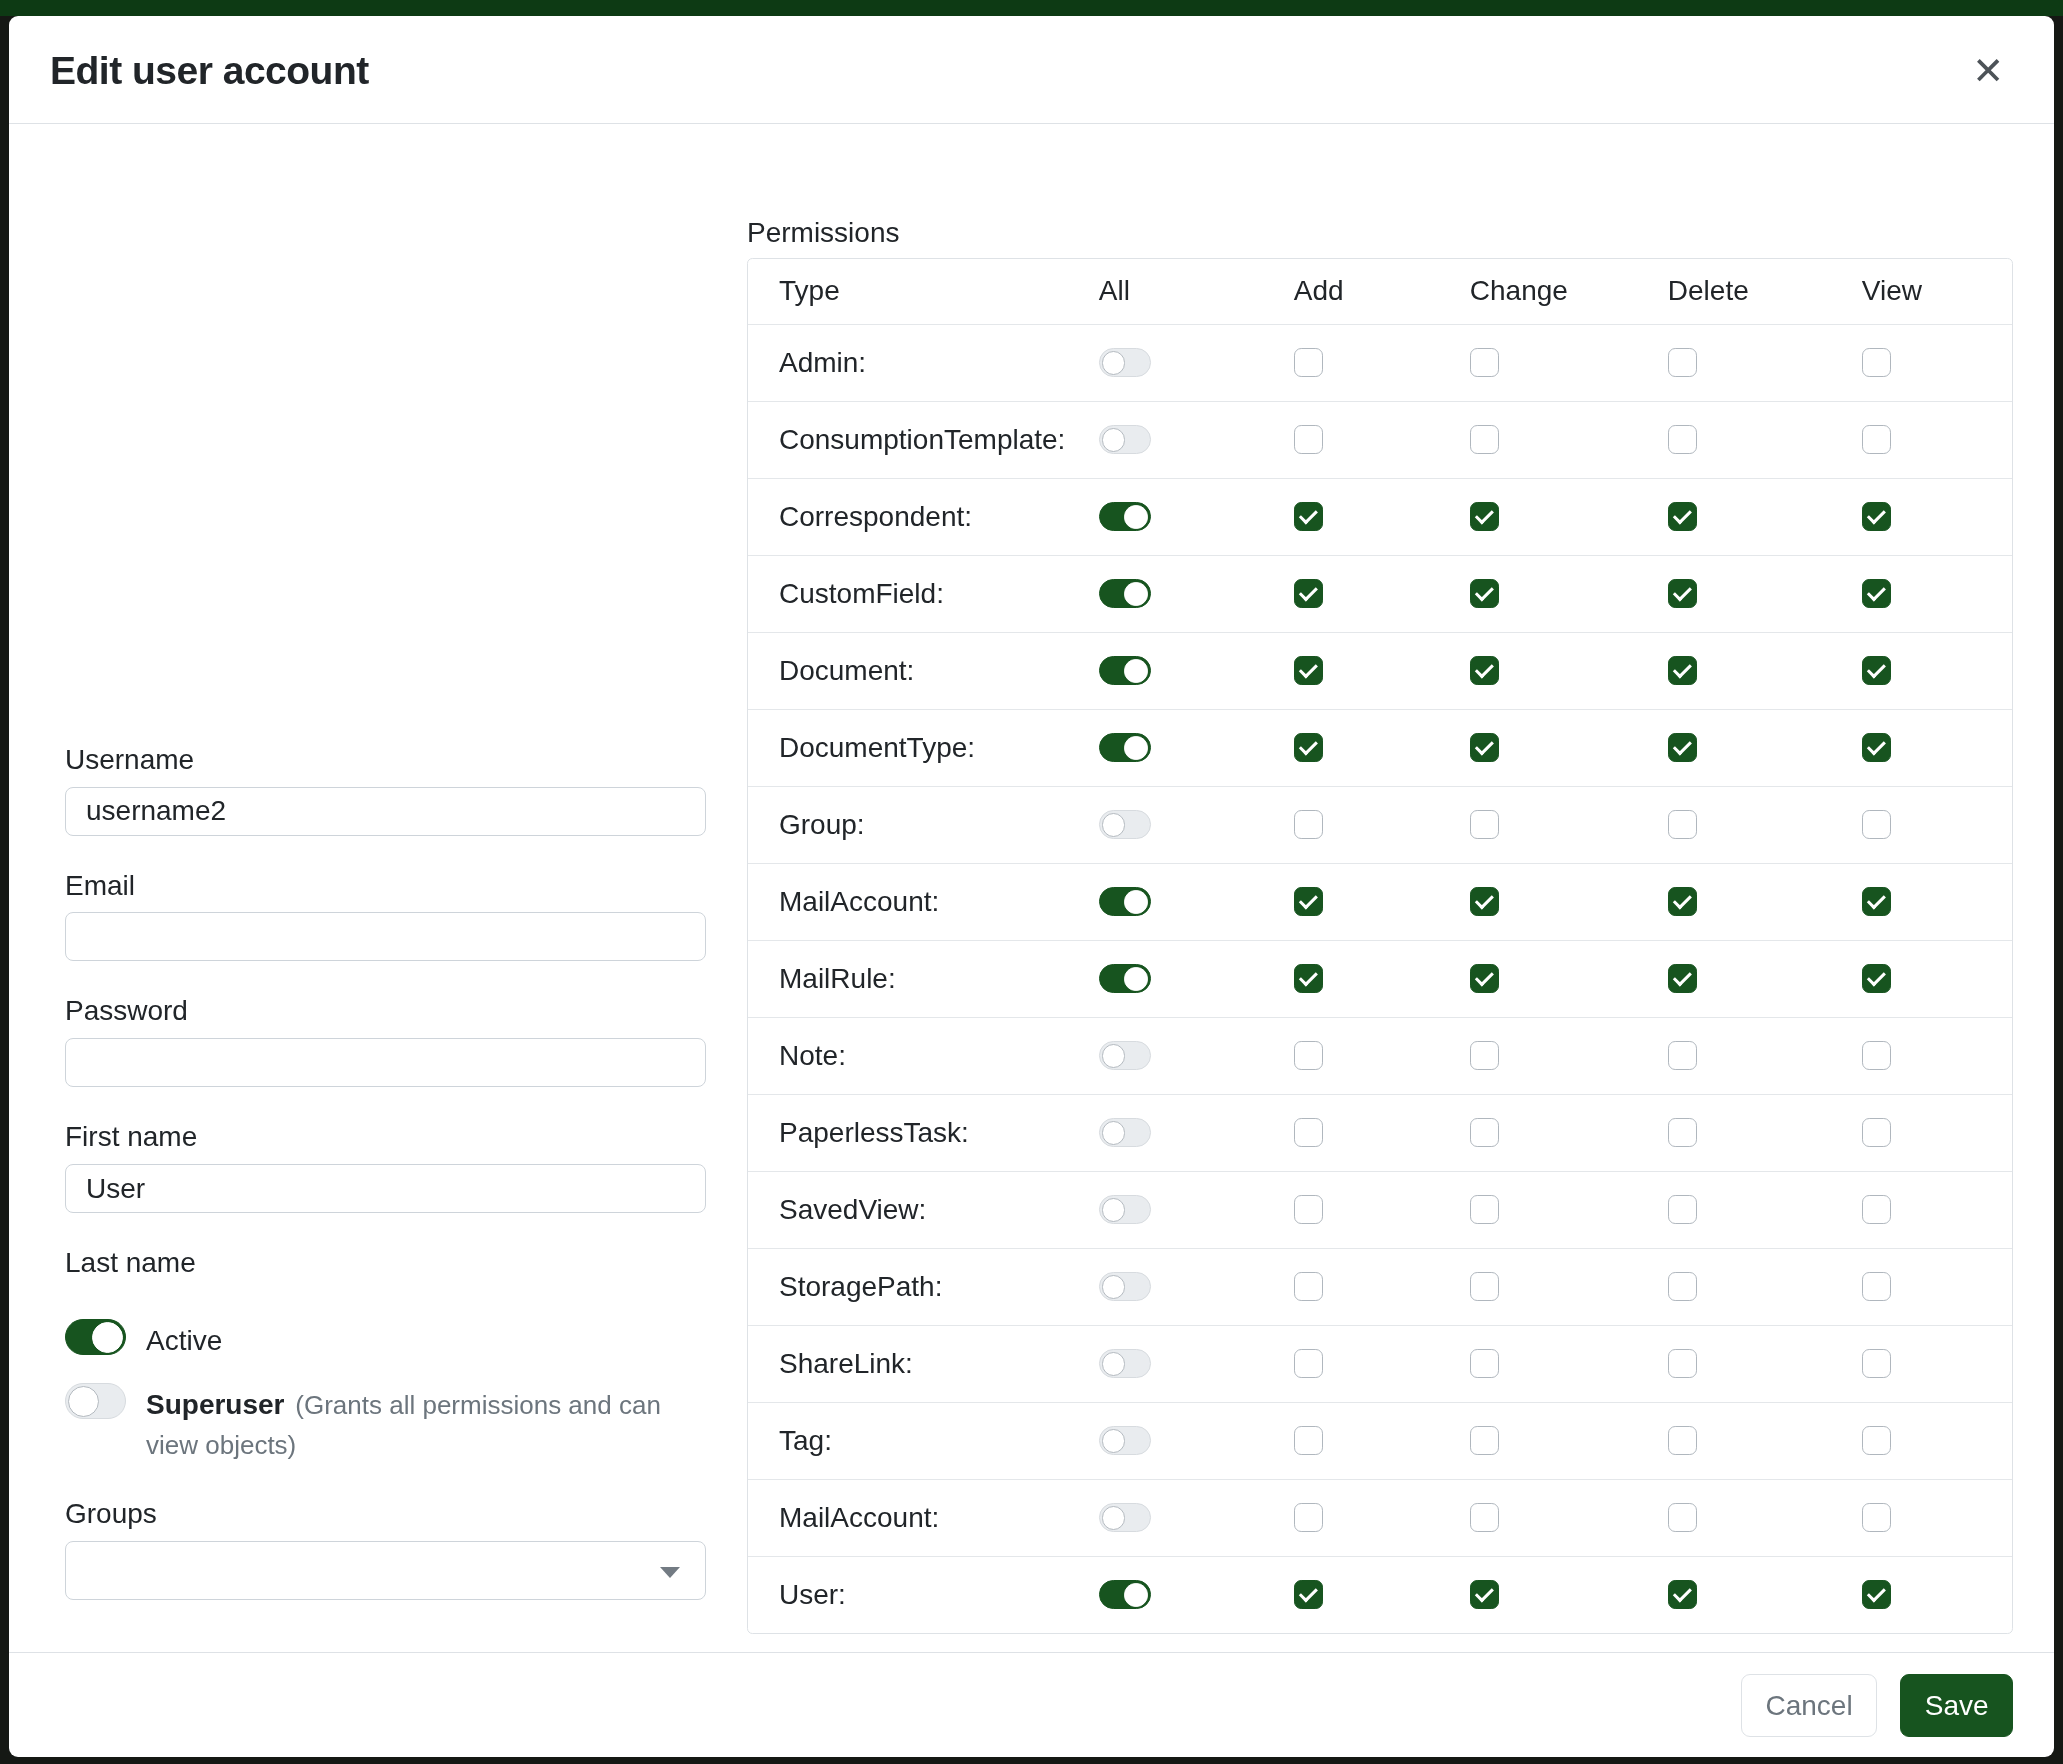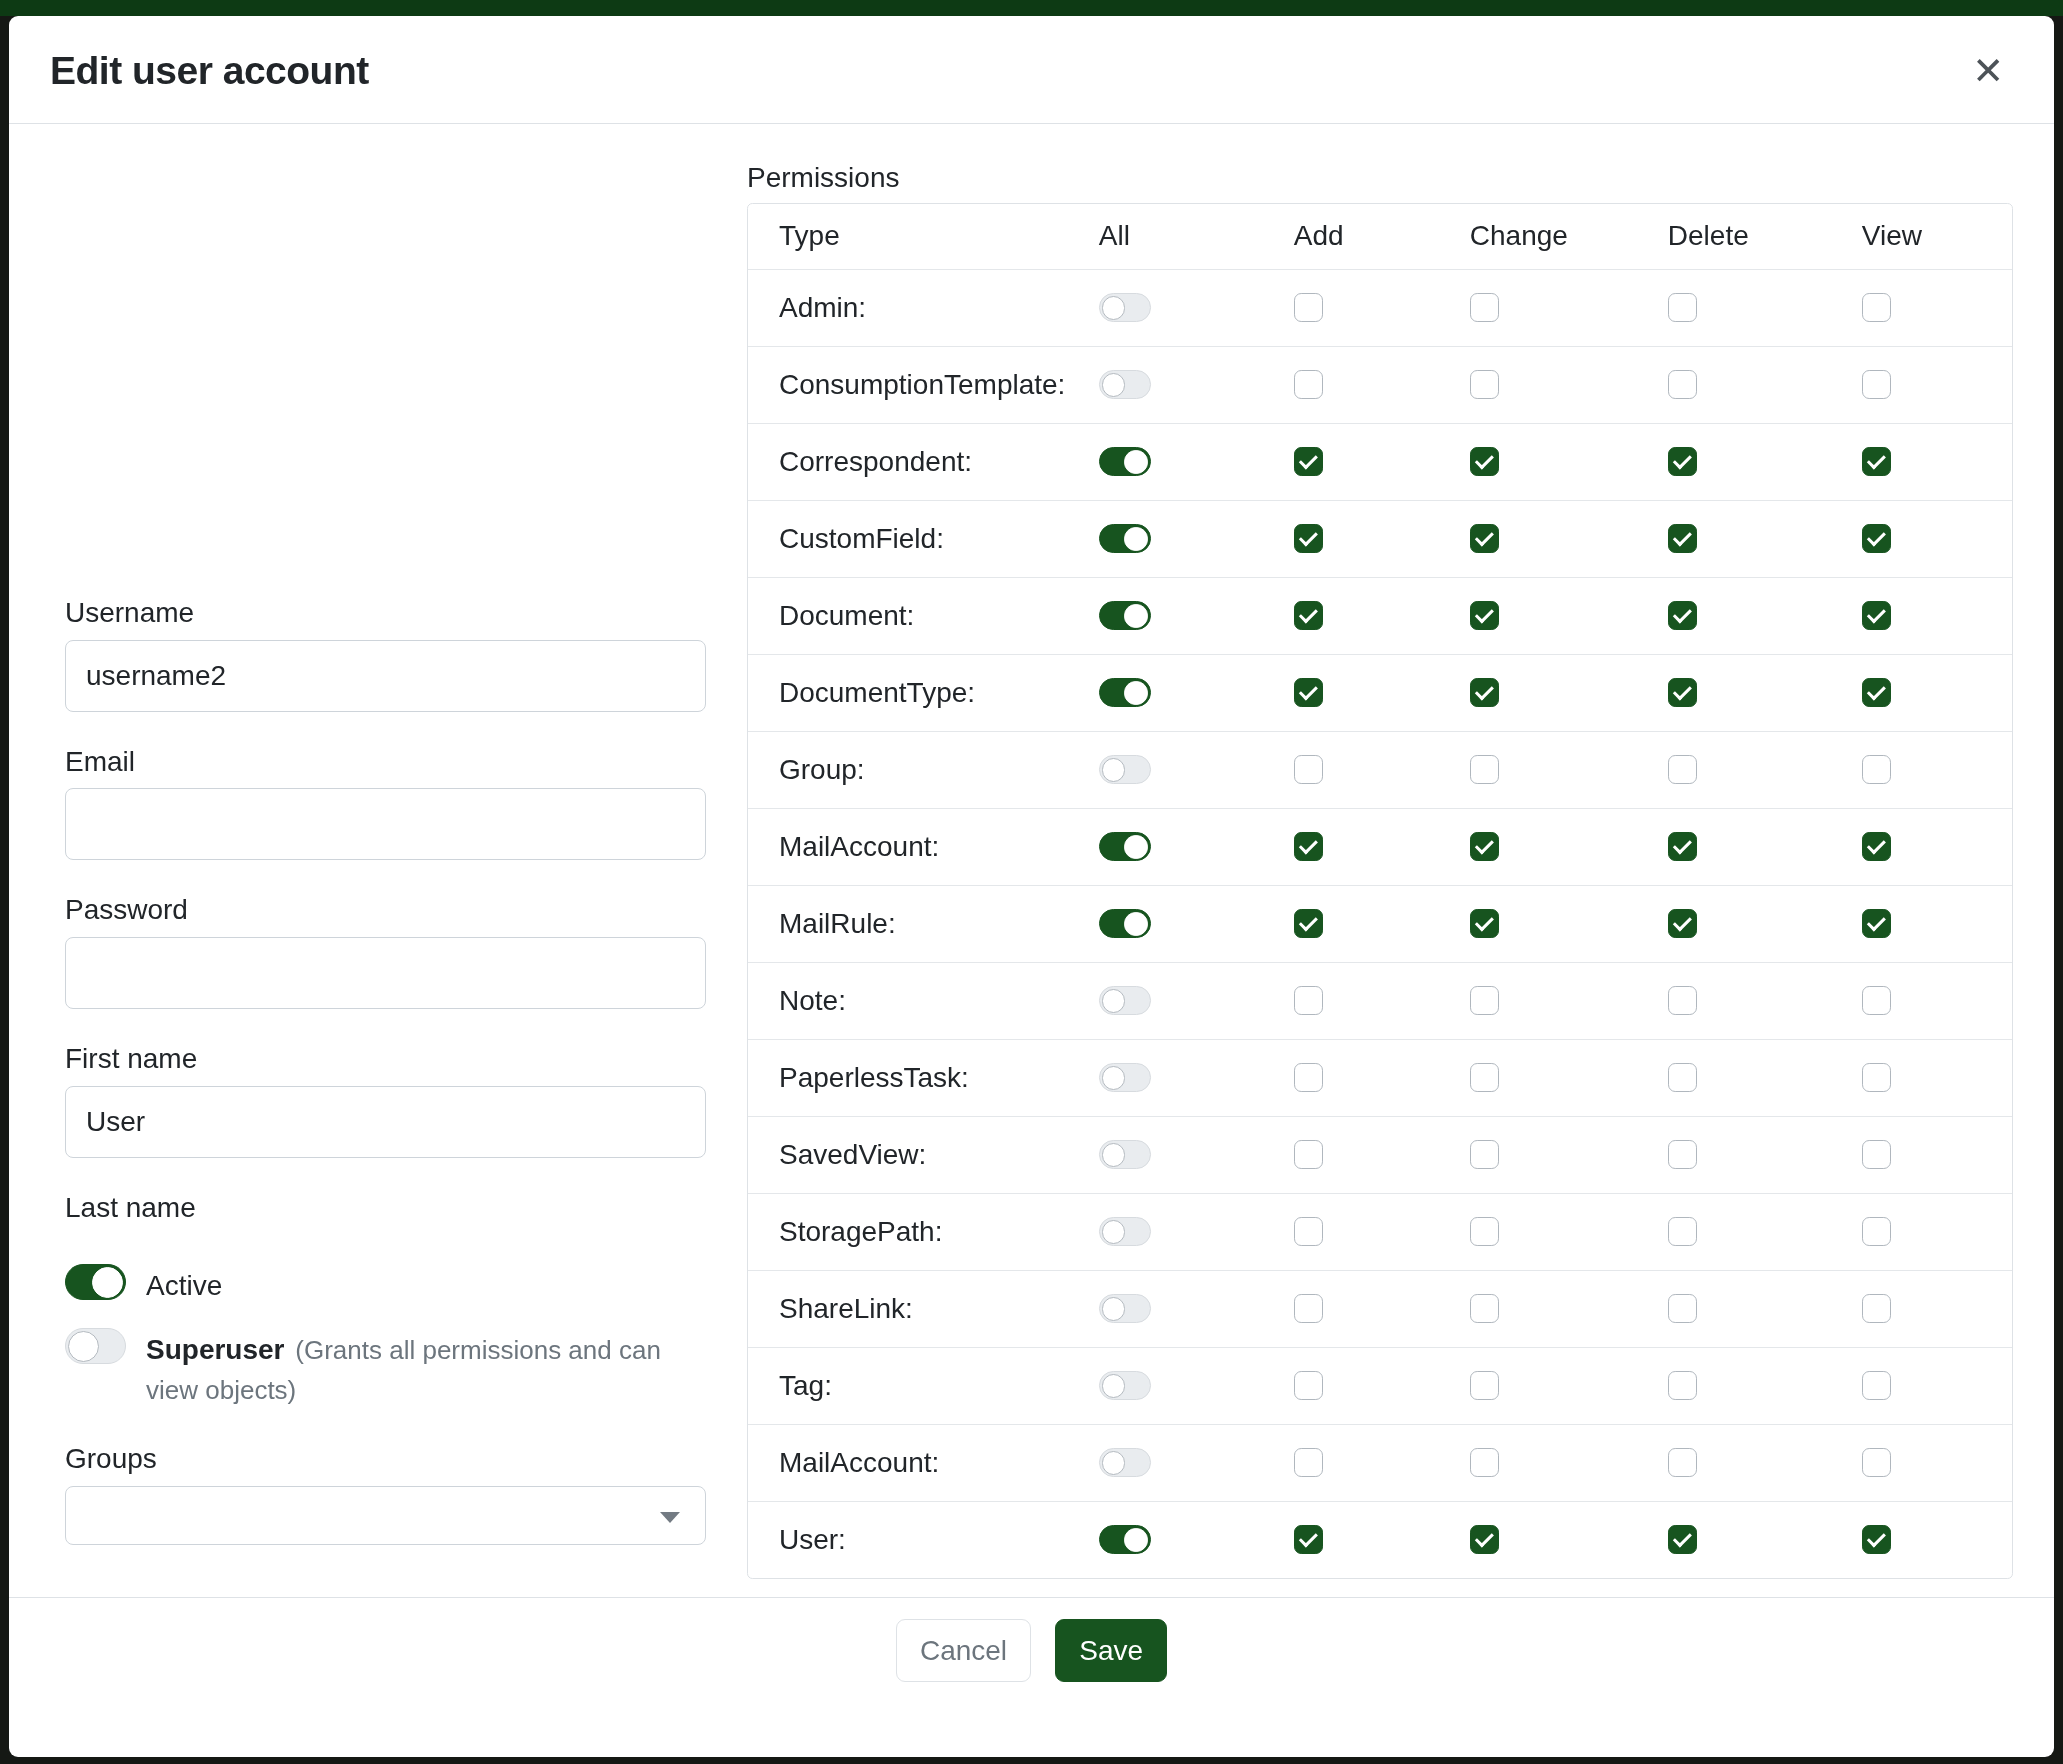--- a/index.html
+++ b/index.html
@@ -30,21 +30,21 @@
   }
 
   
   .modal-body { flex:1; display:flex; gap:41px; padding:38px 41px 18px 56px; overflow:hidden; align-items:flex-end; }
   .left-col { width:641px; flex:none; }
   .right-col { flex:1; min-width:0; }
 
   .field { margin-bottom:34px; }
   .field-label { display:block; margin-bottom:10.8px; }
   .text-input {
-    width:100%; height:72px; border:1.8px solid #ced4da; border-radius:8px;
+    width:100%; height:49px; border:1.8px solid #ced4da; border-radius:8px;
     padding:0 20px; font-size:28px; color:#212529; font-family:inherit;
     background:#fff; outline:none;
   }
   .select-box {
     position:relative; width:100%; height:59px; border:1.8px solid #ced4da;
     border-radius:8px; background:#fff; cursor:pointer;
   }
   .select-chevron {
     position:absolute; right:25px; top:25px; width:0; height:0;
     border-left:10px solid transparent; border-right:10px solid transparent;
@@ -89,22 +89,22 @@
   }
   .checkbox.checked { background:var(--accent); border-color:var(--accent); }
   .checkbox.checked::after {
     content:""; position:absolute; left:5.4px; top:6.3px; width:13.5px; height:7.2px;
     border-left:3.6px solid #fff; border-bottom:3.6px solid #fff;
     transform:rotate(-45deg);
   }
 
   
   .modal-footer {
-    flex:none; height:160px; border-top:1.8px solid #dee2e6;
-    display:flex; justify-content:center; align-items:flex-start;
+    flex:none; height:105px; border-top:1.8px solid #dee2e6;
+    display:flex; justify-content:flex-end; align-items:flex-start;
     gap:23.4px; padding:21.6px 41px;
   }
   .btn { font-family:inherit; font-size:28px; border-radius:9px; padding:13.5px 23.4px; cursor:pointer; line-height:1.2; }
   .btn-cancel { color:#6c757d; background:#fff; border:1.8px solid #dee2e6; }
   .btn-save { color:#fff; background:var(--accent); border:1.8px solid var(--accent); }
 </style>
 </head>
 <body>
 
 <div class="top-strip"></div>

